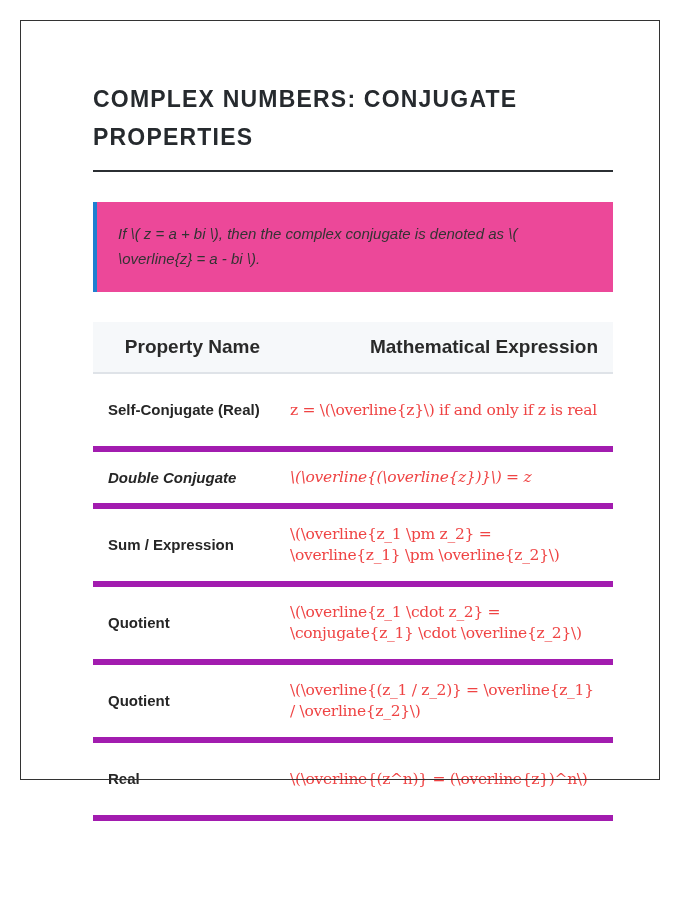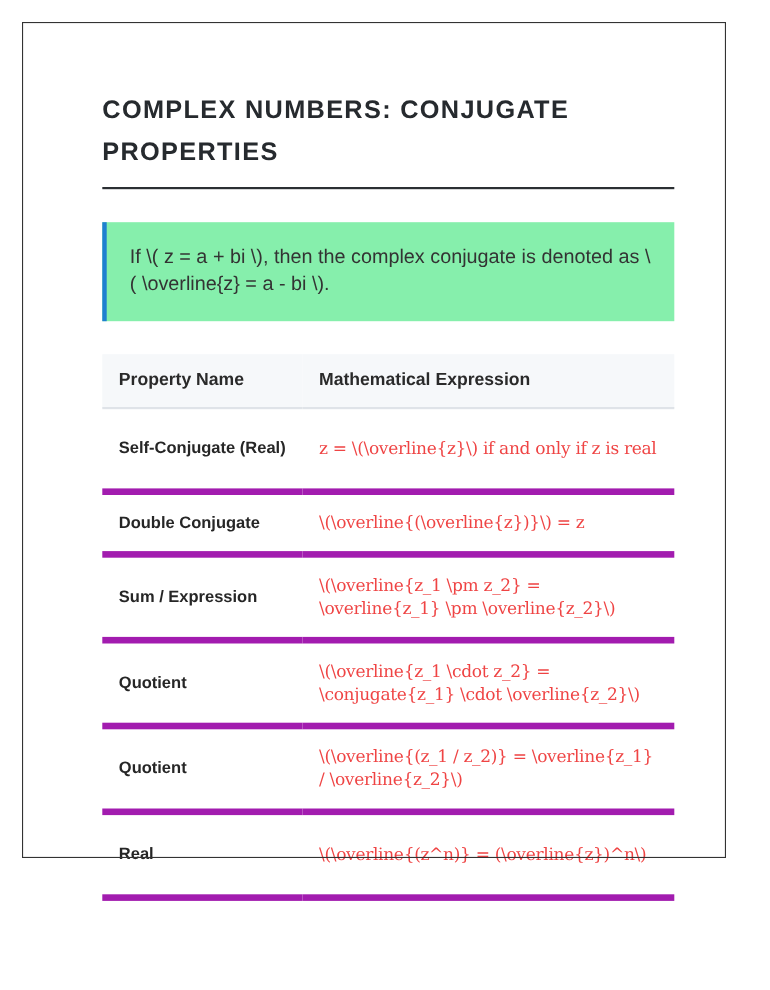--- a/index.html
+++ b/index.html
@@ -38,50 +38,51 @@
       font-weight: 700;
       letter-spacing: 1.2px;
       line-height: 38px;
       color: #262a2e;
       text-transform: uppercase;
       padding-bottom: 14px;
       border-bottom: 2px solid #2b2f33;
     }
     .callout {
       margin-top: 30px;
-      background: #86efac;
+      background: #ec4899;
       border-left: 4px solid #1f7fd1;
       padding: 19px 20px 21px 21px;
-      font-size: 18px;
+      font-style: italic;
+      font-size: 15px;
       line-height: 25px;
       color: #333333;
     }
     table.props {
       margin-top: 30px;
       width: 520px;
       border-collapse: collapse;
     }
     table.props thead th {
       background: #f6f8fa;
-      text-align: left;
-      font-size: 16px;
+      text-align: right;
+      font-size: 19px;
       font-weight: 700;
       color: #2a2a2a;
       padding: 14px 15px;
       height: 20px;
       border-bottom: 2px solid #dfe3e8;
     }
     table.props thead th:first-child { width: 152px; }
     table.props tbody td {
       border-bottom: 6px solid #a21caf;
       vertical-align: middle;
       padding: 0 15px;
       height: 72px;
     }
-    table.props tbody tr.short td { height: 51px; }
+    table.props tbody tr.short td { height: 51px; font-style: italic; }
     td.prop-name {
       font-size: 15px;
       font-weight: 700;
       color: #262626;
       line-height: 18px;
     }
     td.prop-expr {
       font-family: "DejaVu Serif", "Liberation Serif", serif;
       font-size: 15.5px;
       line-height: 21px;

